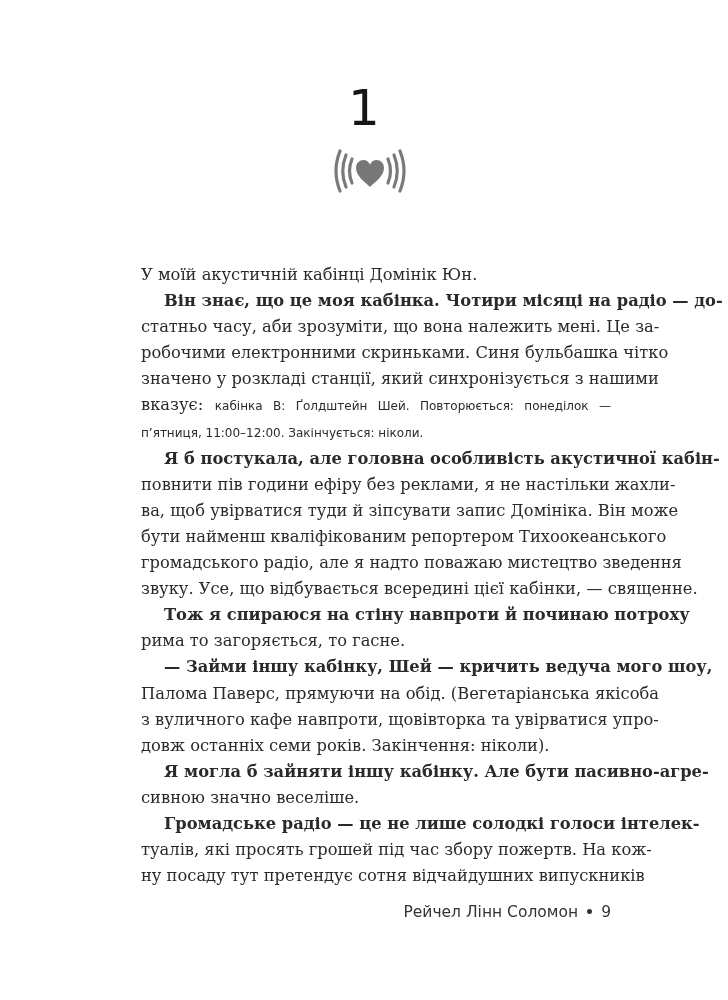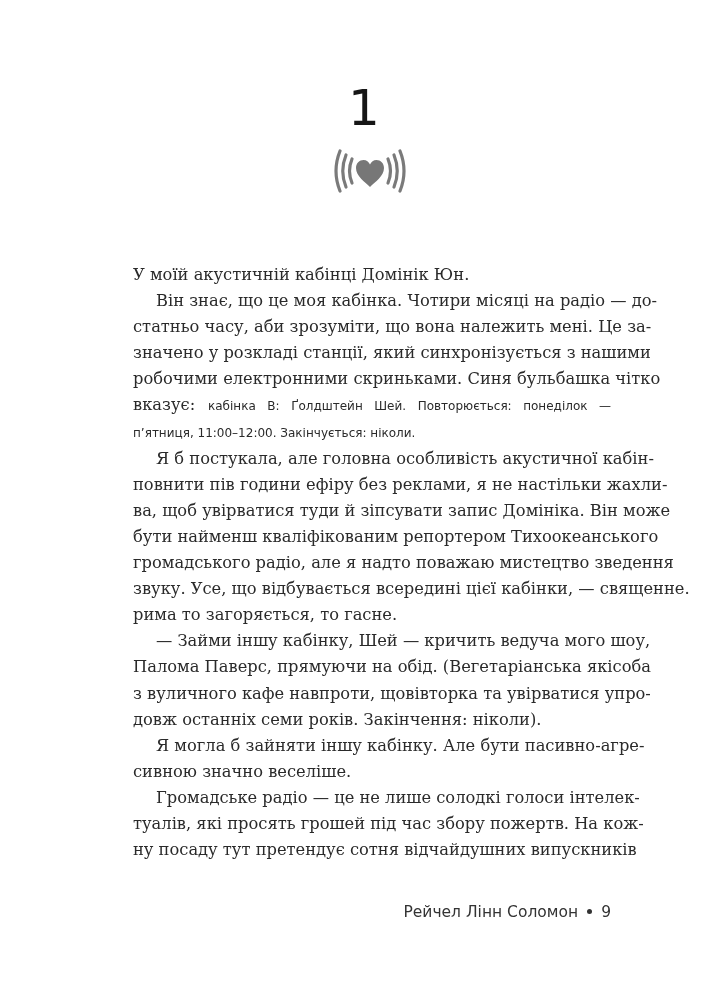--- a/index.html
+++ b/index.html
@@ -43,26 +43,28 @@
       font-size: 16.3px;
       line-height: 26.1px;
       color: #2a2a2a;
       text-align: justify;
     }
     .line {
       display: block;
       white-space: nowrap;
       text-align-last: justify;
       text-align: justify;
+      margin-left: 8px;
     }
     .line.last {
       text-align-last: left;
     }
     .line.indent {
       padding-left: 23px;
+      font-weight: bold;
     }
     .sans {
       font-family: "DejaVu Sans", sans-serif;
       font-size: 12px;
     }
     .bold {
       font-weight: bold;
     }
     .footer {
       position: absolute;
@@ -105,34 +107,35 @@
   <path fill="#777777" d="M39 41 C34 36 25 30 25 22 C25 17 28.5 14 32.5 14 C35.5 14 37.8 16 39 18.5 C40.2 16 42.5 14 45.5 14 C49.5 14 53 17 53 22 C53 30 44 36 39 41 Z"></path>
 </svg>
 
 <div class="body-text">
   <div>
     <span class="line last">У моїй акустичній кабінці Домінік Юн.</span>
   </div>
   <div>
     <span class="line indent">Він знає, що це моя кабінка. Чотири місяці на радіо — до-</span>
     <span class="line">статньо часу, аби зрозуміти, що вона належить мені. Це за-</span>
+    <span class="line">робочими електронними скриньками. Синя бульбашка чітко</span>
     <span class="line">значено у розкладі станції, який синхронізується з нашими</span>
-    <span class="line">робочими електронними скриньками. Синя бульбашка чітко</span>
     <span class="line"><span>вказує: </span><span class="sans">кабінка В: Ґолдштейн Шей. Повторюється: понеділок —</span></span>
     <span class="line last sans">п’ятниця, 11:00–12:00. Закінчується: ніколи.</span>
   </div>
   <div>
     <span class="line indent">Я б постукала, але головна особливість акустичної кабін-</span>
     <span class="line">повнити пів години ефіру без реклами, я не настільки жахли-</span>
     <span class="line">ва, щоб увірватися туди й зіпсувати запис Домініка. Він може</span>
     <span class="line">бути найменш кваліфікованим репортером Тихоокеанського</span>
     <span class="line">громадського радіо, але я надто поважаю мистецтво зведення</span>
     <span class="line last">звуку. Усе, що відбувається всередині цієї кабінки, — священне.</span>
   </div>
   <div>
+    <span class="line indent">Тож я спираюся на стіну навпроти й починаю потроху</span>
     <span class="line last">рима то загоряється, то гасне.</span>
   </div>
   <div>
     <span class="line indent">— Займи іншу кабінку, Шей — кричить ведуча мого шоу,</span>
     <span class="line">Палома Паверс, прямуючи на обід. (Вегетаріанська якісоба</span>
     <span class="line">з вуличного кафе навпроти, щовівторка та увірватися упро-</span>
     <span class="line last">довж останніх семи років. Закінчення: ніколи).</span>
   </div>
   <div>
     <span class="line indent">Я могла б зайняти іншу кабінку. Але бути пасивно-агре-</span>

